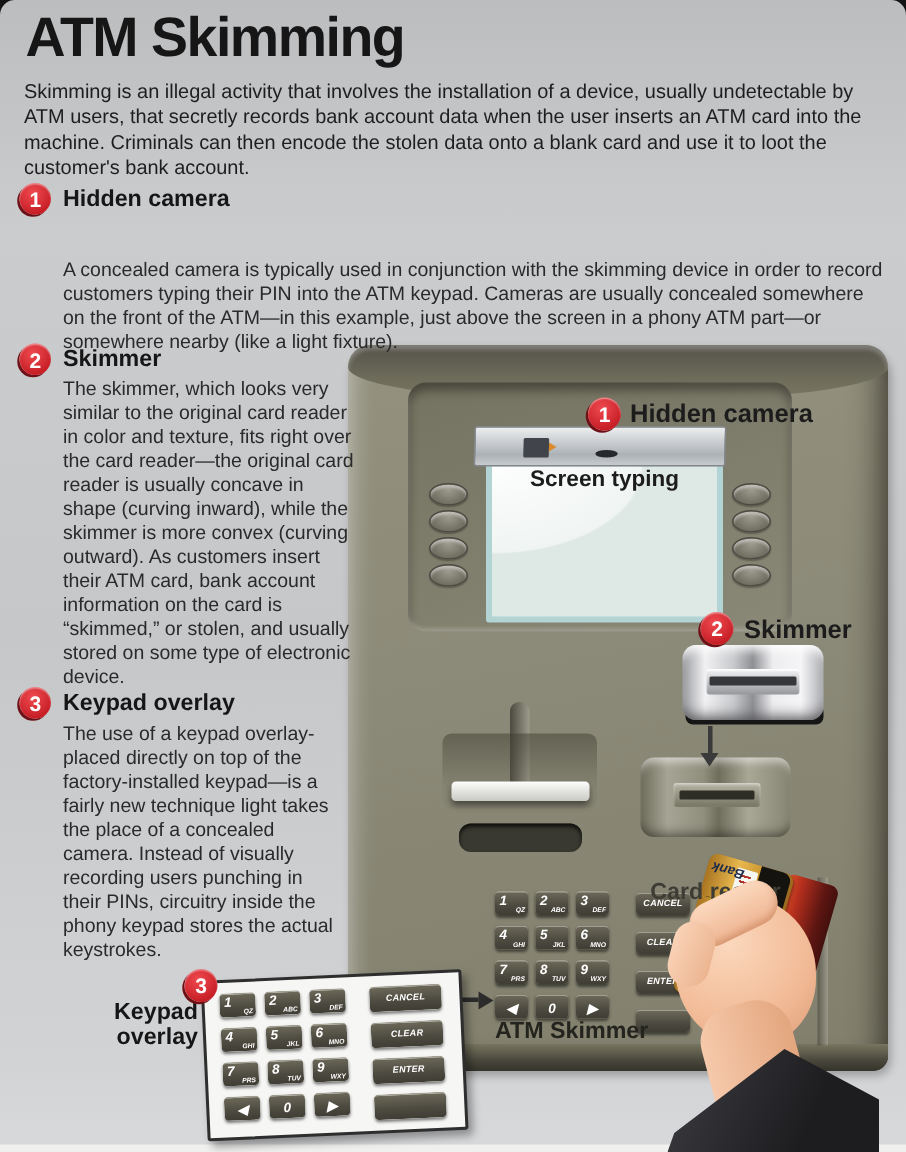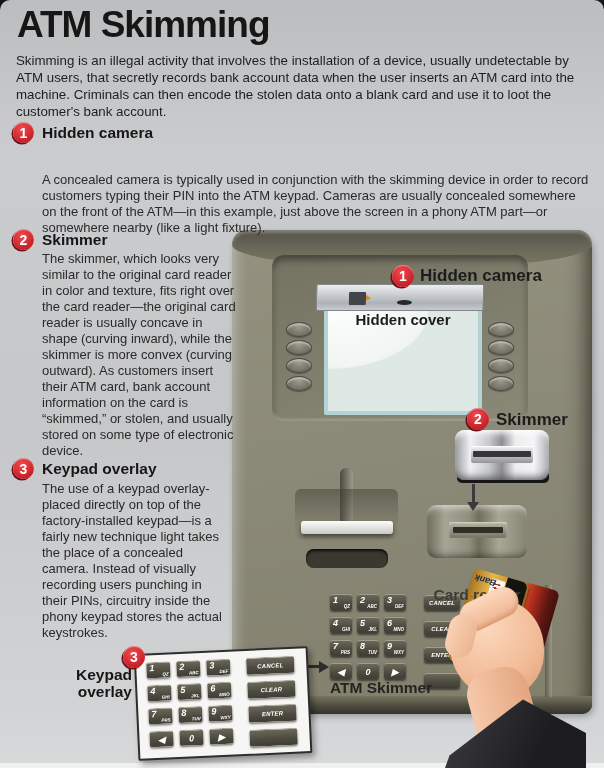--- a/index.html
+++ b/index.html
@@ -204,21 +204,21 @@
   </div>
   <div class="arrow-down"></div>
   <div class="reader">
     <div class="slot-plate reader-plate">
         <div class="reader-bar"></div>
       </div>
   </div>
 
   <div class="badge" id="badge-hidden">1</div>
   <div class="dlabel" id="lbl-hidden">Hidden camera</div>
-  <div class="dlabel" id="lbl-cover">Hidden cover</div>
+  <div class="dlabel" id="lbl-cover">Screen typing</div>
   <div class="badge" id="badge-skimmer">2</div>
   <div class="dlabel" id="lbl-skimmer">Skimmer</div>
   <div class="dlabel" id="lbl-reader">Card reader</div>
   <div class="dlabel" id="lbl-atmkeypad">ATM Skimmer</div>
   <div class="arrow-right"></div>
 
   <div class="keypad" id="atm-keypad">
     <div class="digits">
         <div class="key">
           <span class="kn">1</span>

